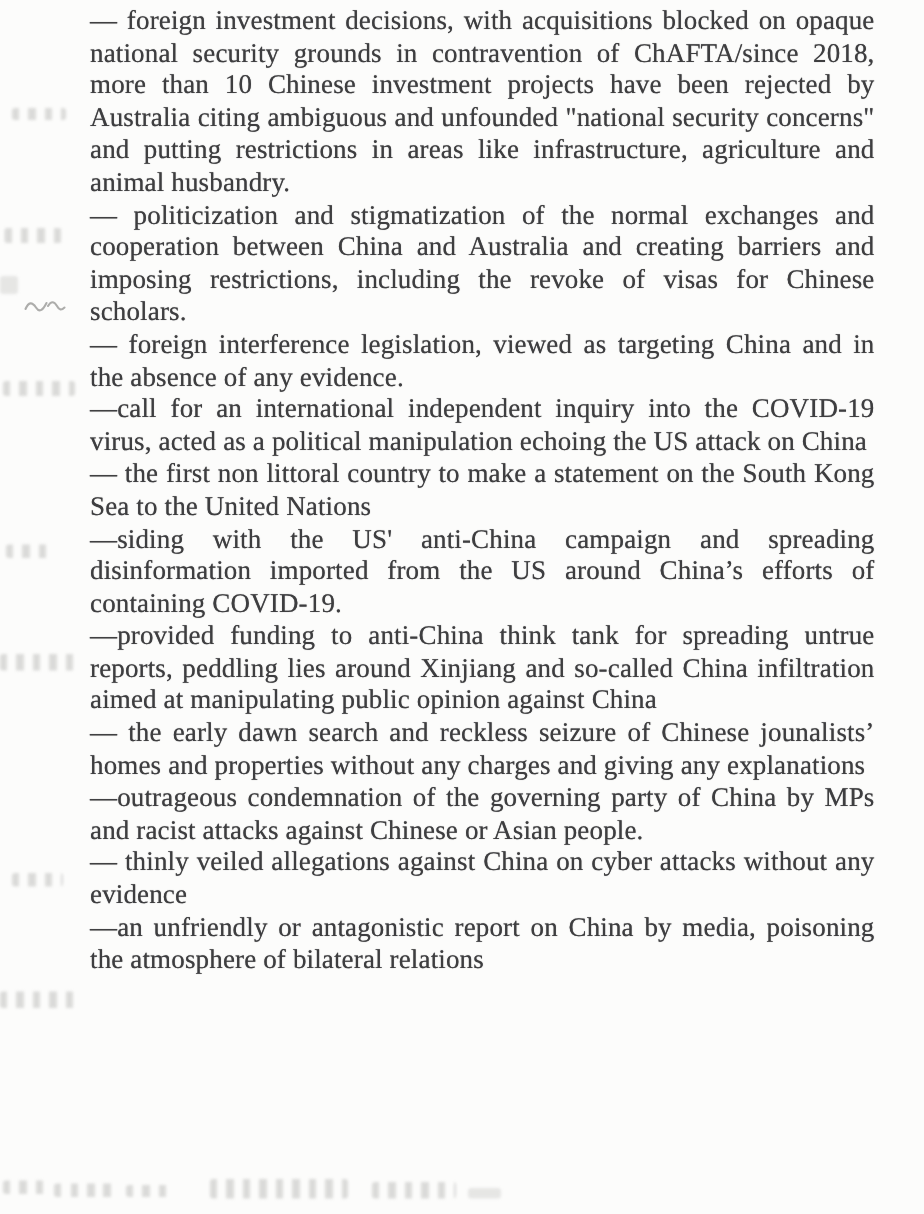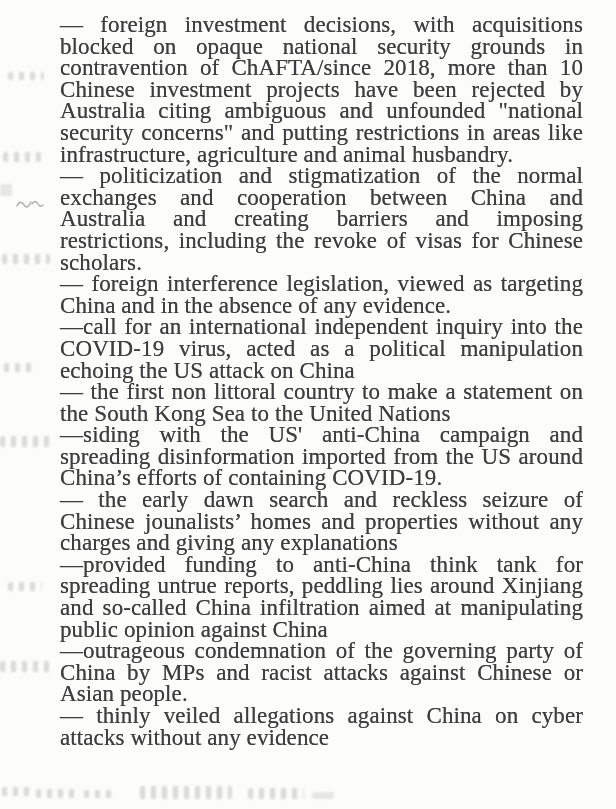--- a/index.html
+++ b/index.html
@@ -15,24 +15,24 @@
     font-family: "Liberation Serif", "DejaVu Serif", serif;
   }
   .page {
     position: absolute;
     inset: 0;
     background: #fcfcfb;
   }
   .text-block {
     position: absolute;
     left: 60px;
-    top: 14px;
+    top: 3px;
     width: 523px;
     color: #3e3e40;
-    font-size: 23px;
+    font-size: 18px;
     line-height: 21.6px;
     text-shadow: 0 0 0.5px rgba(70,70,72,0.85);
     letter-spacing: 0.1px;
   }
   .text-block p {
     margin: 0;
     text-align: justify;
     text-align-last: left;
   }
   
@@ -78,19 +78,20 @@
   <div class="smudge" style="left:248px; top:788px; width:56px; height:11px;"></div>
   <div class="smudge solid" style="left:312px; top:792px; width:22px; height:7px;"></div>
 
   <div class="text-block">
     <p>— foreign investment decisions, with acquisitions blocked on opaque national security grounds in contravention of ChAFTA/since 2018, more than 10 Chinese investment projects have been rejected by Australia citing ambiguous and unfounded "national security concerns" and putting restrictions in areas like infrastructure, agriculture and animal husbandry.</p>
     <p>— politicization and stigmatization of the normal exchanges and cooperation between China and Australia and creating barriers and imposing restrictions, including the revoke of visas for Chinese scholars.</p>
     <p>— foreign interference legislation, viewed as targeting China and in the absence of any evidence.</p>
     <p>—call for an international independent inquiry into the COVID-19 virus, acted as a political manipulation echoing the US attack on China</p>
     <p>— the first non littoral country to make a statement on the South Kong Sea to the United Nations</p>
     <p>—siding with the US' anti-China campaign and spreading disinformation imported from the US around China’s efforts of containing COVID-19.</p>
+    <p>—provided funding to anti-China think tank for spreading untrue reports, peddling lies around Xinjiang and so-called China infiltration aimed at manipulating public opinion against China</p>
     <p>— the early dawn search and reckless seizure of Chinese jounalists’ homes and properties without any charges and giving any explanations</p>
-    <p>—provided funding to anti-China think tank for spreading untrue reports, peddling lies around Xinjiang and so-called China infiltration aimed at manipulating public opinion against China</p>
     <p>—outrageous condemnation of the governing party of China by MPs and racist attacks against Chinese or Asian people.</p>
     <p>— thinly veiled allegations against China on cyber attacks without any evidence</p>
+    <p>—an unfriendly or antagonistic report on China by media, poisoning the atmosphere of bilateral relations</p>
   </div>
 
 </div>
 
 </body></html>

